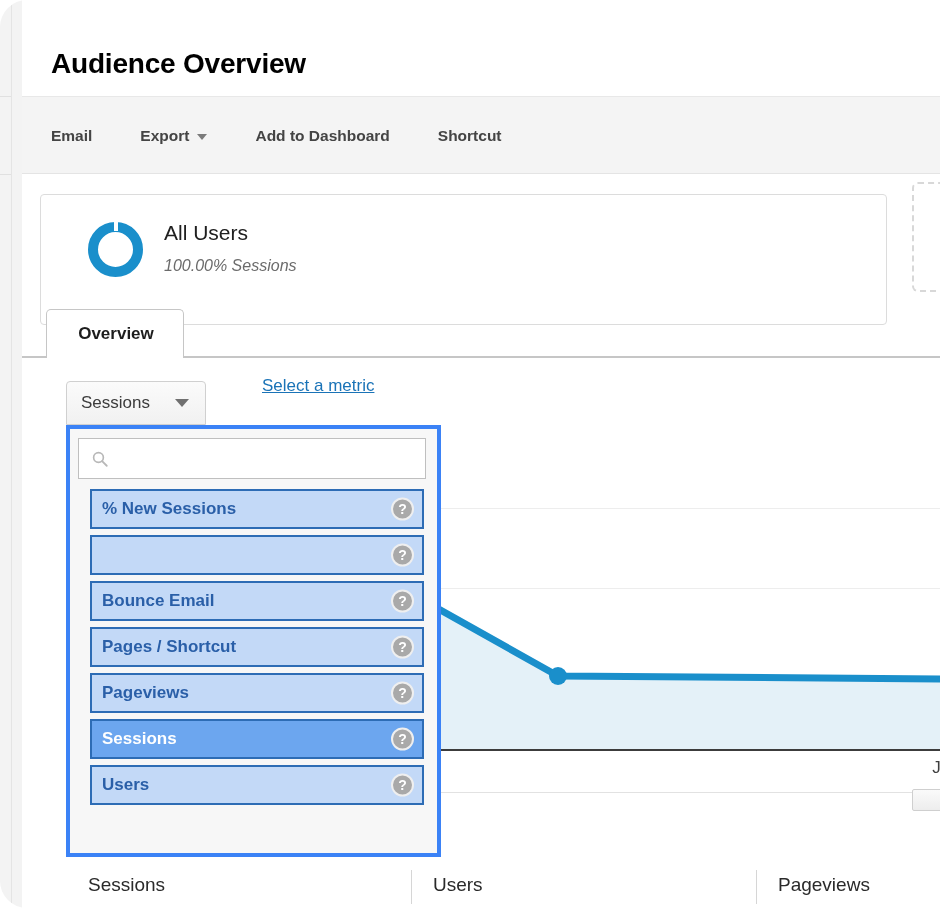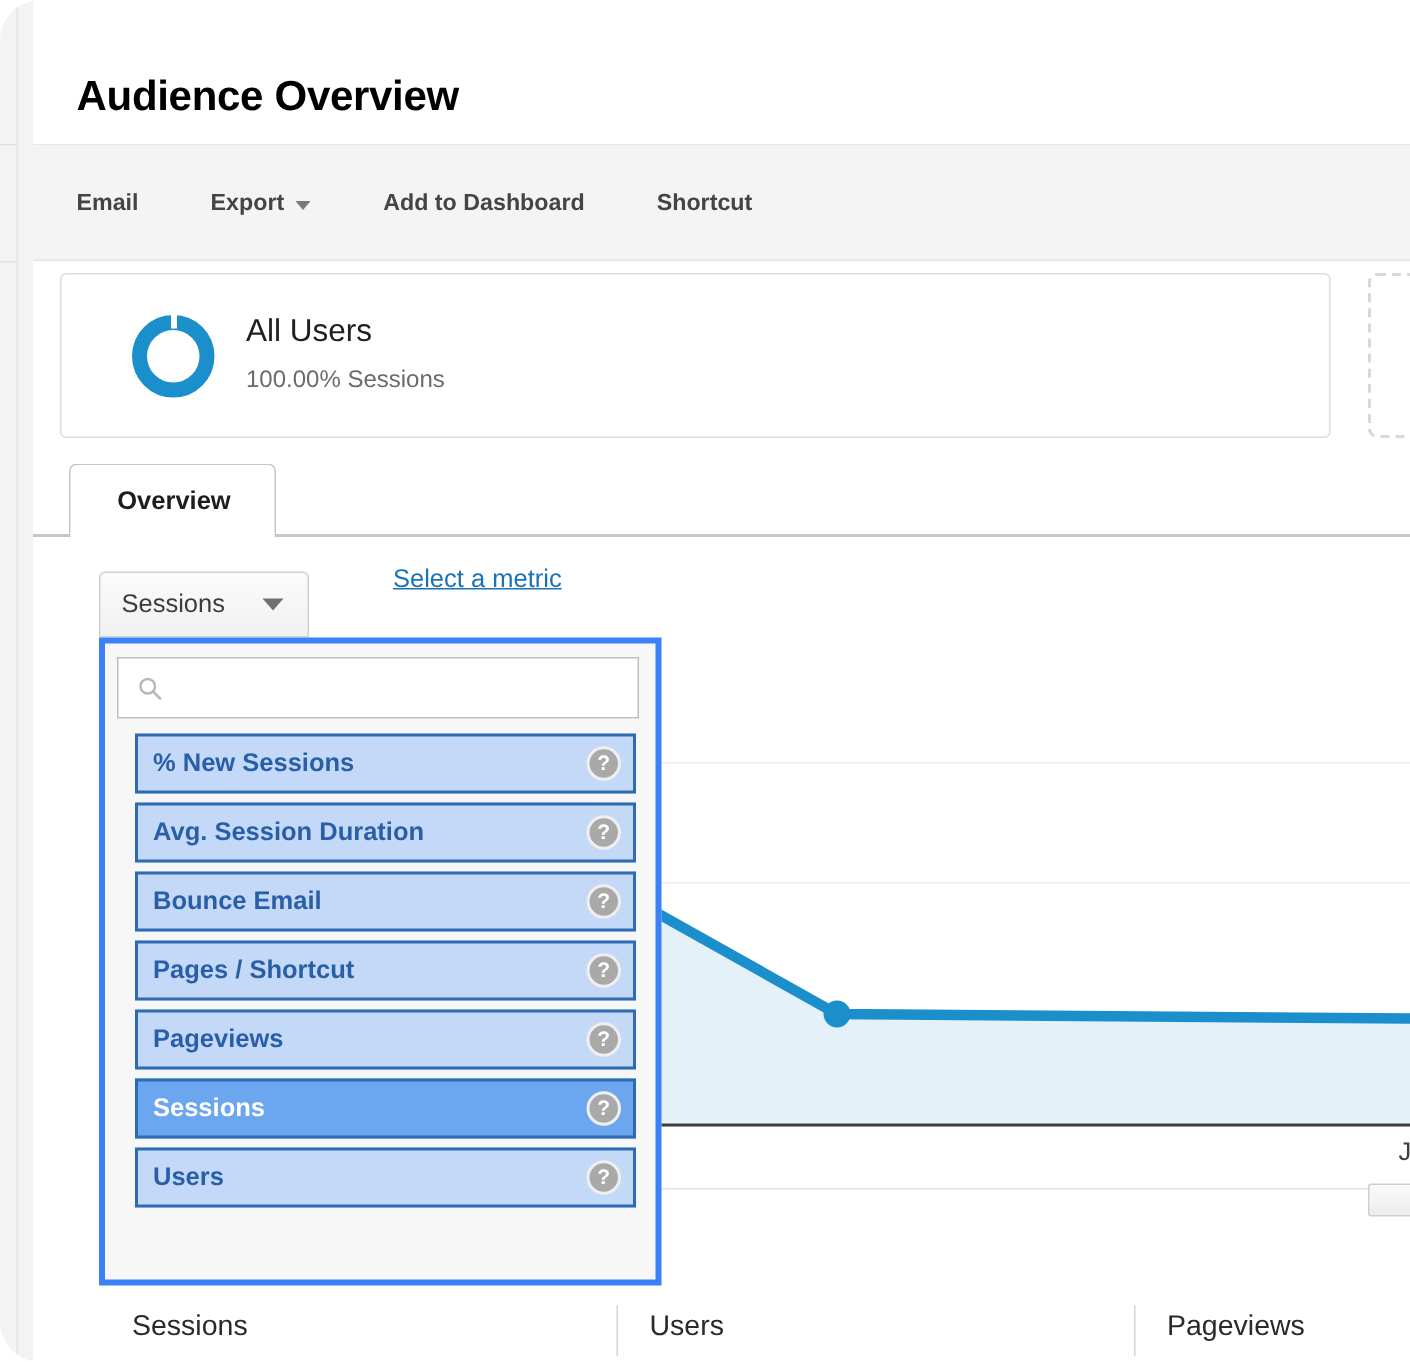--- a/index.html
+++ b/index.html
@@ -110,22 +110,22 @@
 
   
   .segment-row {
     position: absolute;
     left: 0; top: 174px;
     width: 918px; height: 135px;
     background: #ffffff;
   }
   .segment-card {
     position: absolute;
-    left: 18px; top: 8px;
-    width: 847px; height: 110px;
+    left: 18px; top: 20px;
+    width: 847px; height: 131px;
     background: #ffffff;
     border: 1px solid #dcdcdc;
     border-radius: 4px;
   }
   .donut {
     position: absolute;
     left: 47px; top: 27px;
     width: 55px; height: 55px;
     border-radius: 50%;
     border: 10px solid #1a8fcb;
@@ -143,20 +143,21 @@
     font-size: 21px;
     color: #202020;
     white-space: nowrap;
   }
   .segment-sub {
     position: absolute;
     left: 123px; top: 62px;
     font-size: 16px;
     color: #6b6b6b;
     white-space: nowrap;
+    font-style: italic;
   }
   .add-segment-box {
     position: absolute;
     left: 890px; top: 8px;
     width: 80px; height: 110px;
     border: 2px dashed #d8d8d8;
     border-radius: 6px;
     background: #ffffff;
   }
 
@@ -517,21 +518,20 @@
     </div>
 
     <div class="dd-list">
 
       <div class="dd-item">
         <span class="dd-item-label">% New Sessions</span>
         <span class="dd-help">?</span>
       </div>
 
       <div class="dd-item">
-        <span class="dd-item-label">Avg. Session Duration</span>
         <span class="dd-help">?</span>
       </div>
 
       <div class="dd-item">
         <span class="dd-item-label">Bounce Email</span>
         <span class="dd-help">?</span>
       </div>
 
       <div class="dd-item">
         <span class="dd-item-label">Pages / Shortcut</span>

